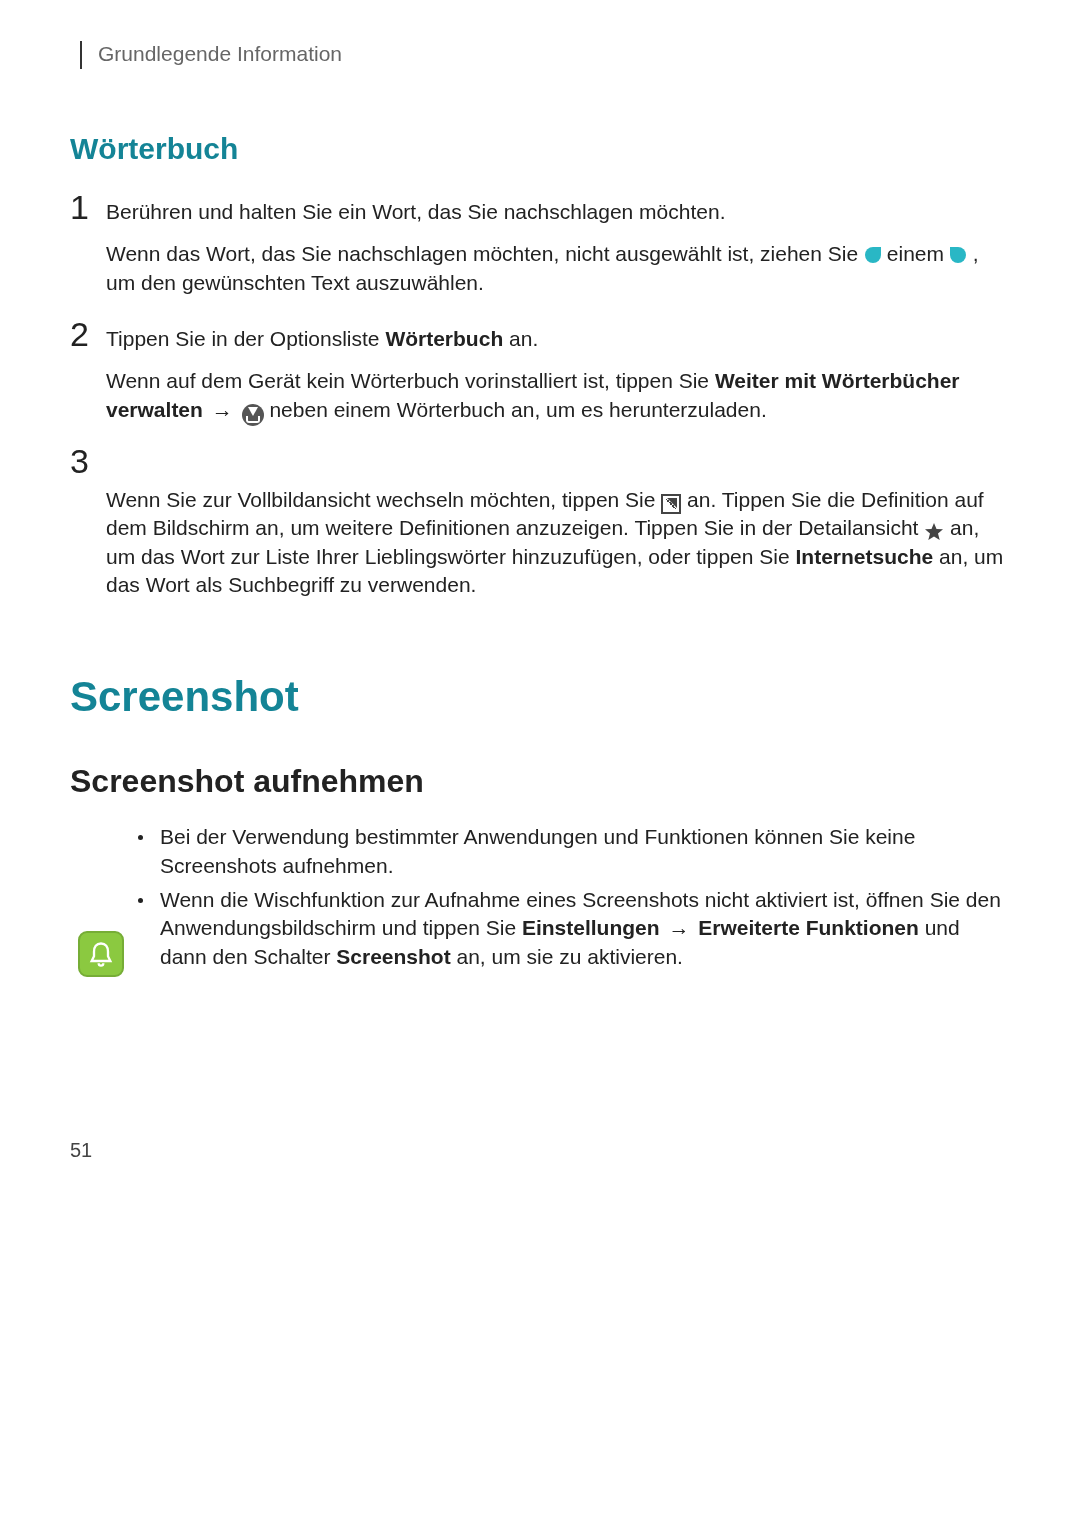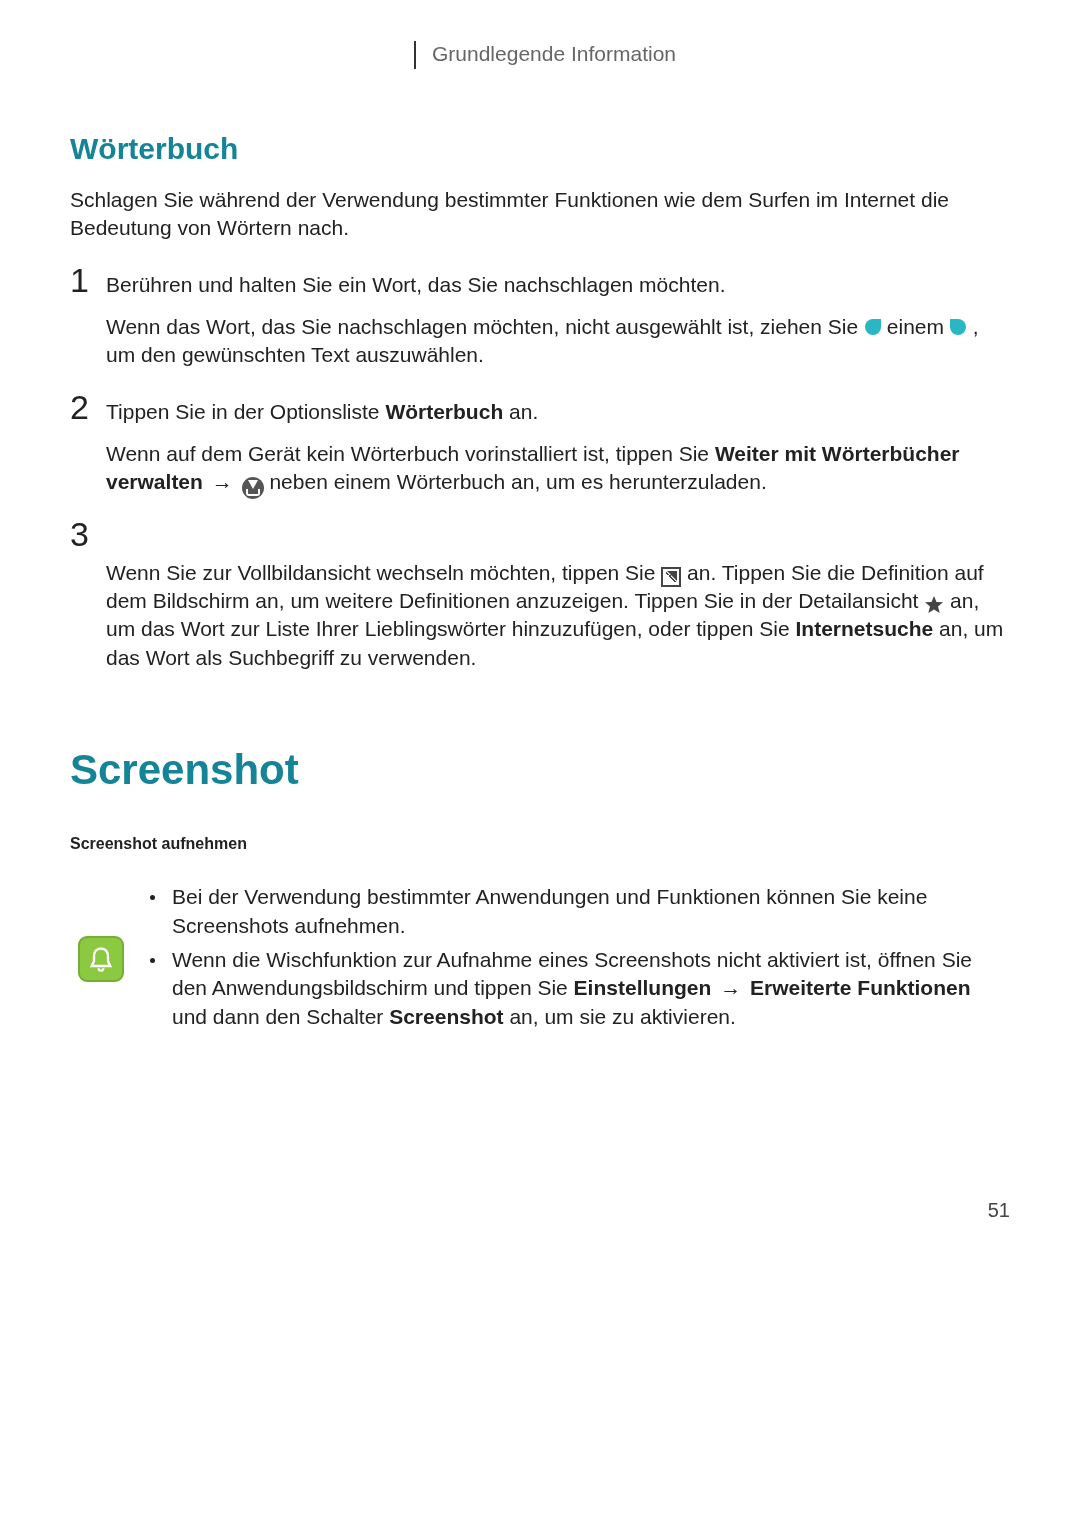--- a/index.html
+++ b/index.html
@@ -23,38 +23,37 @@
     width: 10px;
     height: 28px;
     border-right: 2px solid #333;
     vertical-align: middle;
     margin-right: 16px;
   }
   .running-header {
     color: #666;
     font-size: 21px;
     margin-bottom: 60px;
-    text-align: center;
   }
   h2.section-heading {
     color: #148496;
     font-weight: 700;
     font-size: 30px;
     margin: 0 0 16px 0;
   }
   h1.major-heading {
     color: #148496;
     font-weight: 700;
     font-size: 42px;
     margin: 70px 0 18px 0;
   }
   h3.sub-heading {
     color: #222;
     font-weight: 700;
-    font-size: 16px;
+    font-size: 32px;
     margin: 34px 0 14px 0;
   }
   p.body-text {
     margin: 0 0 20px 0;
   }
   .step {
     display: flex;
     align-items: baseline;
     margin: 20px 0 8px 0;
   }
@@ -181,23 +180,23 @@
     left: 0;
     top: 0.55em;
     width: 5px;
     height: 5px;
     background: #222;
     border-radius: 50%;
   }
 
   .note-block {
     display: flex;
-    align-items: center;
-    gap: 26px;
-    margin-top: 23px;
+    align-items: flex-end;
+    gap: 14px;
+    margin-top: 14px;
     padding-left: 8px;
   }
   .note-icon-wrap {
     flex: 0 0 46px;
     padding-top: 4px;
   }
   .bell-badge {
     width: 42px;
     height: 42px;
     border-radius: 9px;
@@ -208,38 +207,37 @@
     justify-content: center;
   }
   .bell-badge svg { display:block; }
   .note-block ul.bullets {
     flex: 1;
     padding-left: 0;
     margin: 0;
   }
 
   .page-num {
-    text-align: right;
+    text-align: left;
     color: #444;
     font-size: 20px;
     margin-top: 160px;
   }
 </style>
 </head>
 <body>
 
 <div class="page">
 
   <div class="running-header">
     <span class="tab-indent"></span><span>Grundlegende Information</span>
   </div>
 
   <h2 class="section-heading">Wörterbuch</h2>
 
-  <p class="body-text">Schlagen Sie während der Verwendung bestimmter Funktionen wie dem Surfen im Internet die Bedeutung von Wörtern nach.</p>
 
   <div class="step">
     <div class="step-num">1</div>
     <div class="step-body">
       <p>Berühren und halten Sie ein Wort, das Sie nachschlagen möchten.</p>
     </div>
   </div>
   <div class="step-detail">
     <p>
       <span>Wenn das Wort, das Sie nachschlagen möchten, nicht ausgewählt ist, ziehen Sie </span>

